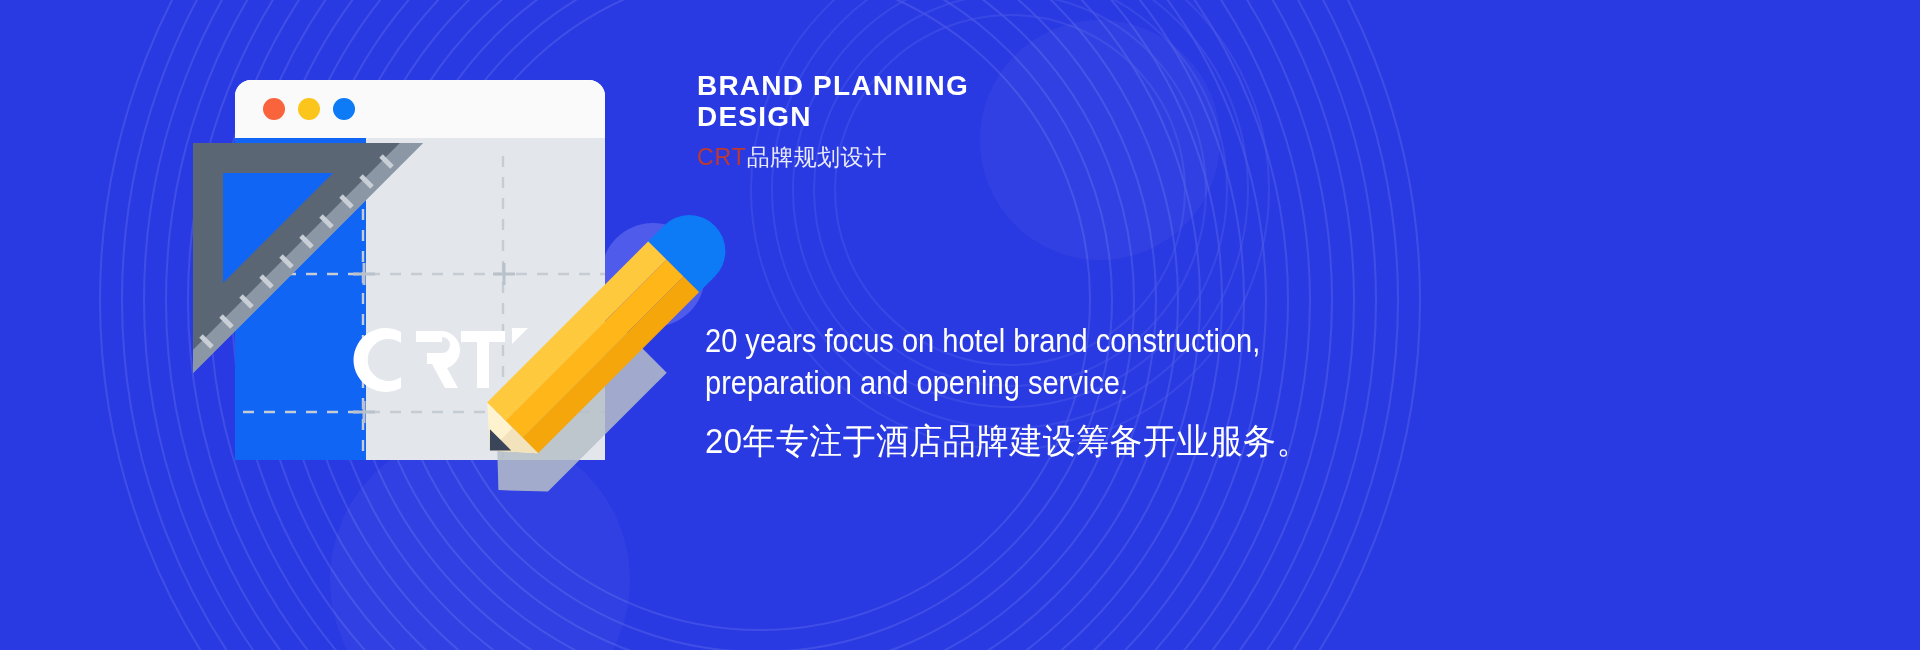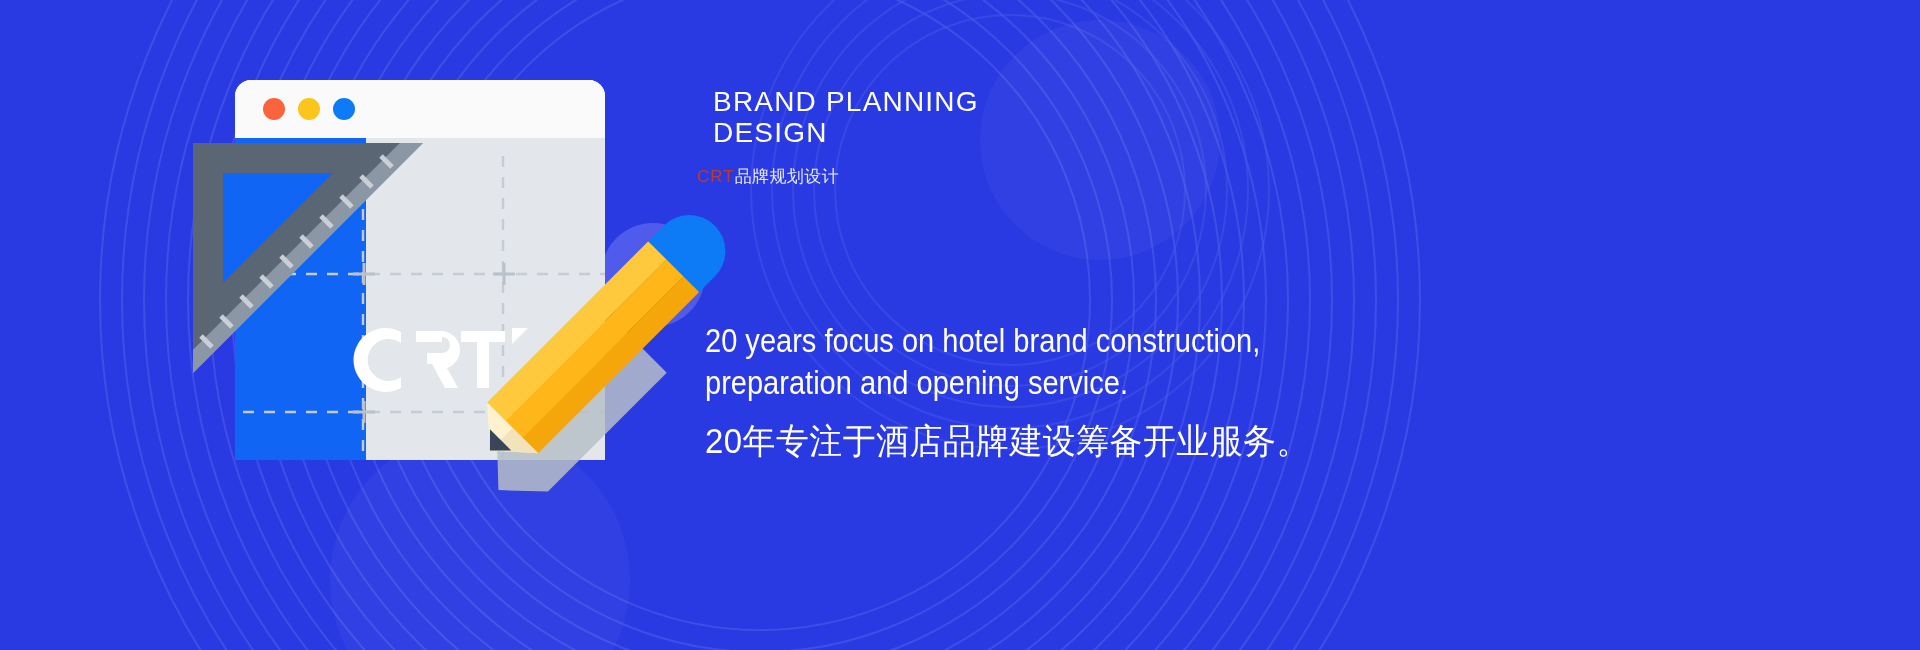--- a/index.html
+++ b/index.html
@@ -54,27 +54,27 @@
   .headline-block {
     position: absolute;
     top: 70px;
     left: 0;
   }
   .headline {
     font-size: 28px;
     letter-spacing: 1.2px;
     line-height: 1.12;
     color: #FFFFFF;
-    font-weight: 400;
-    margin: 16px;
+    font-weight: 700;
+    margin: 0;
     white-space: pre-line;
   }
   .subhead {
-    margin-top: 16px;
-    font-size: 17px;
+    margin-top: 9px;
+    font-size: 23px;
     letter-spacing: 0.4px;
     color: #E8E9FB;
     font-weight: 400;
   }
   .subhead .accent {
     color: #C0392B;
     letter-spacing: 1px;
     font-weight: 400;
   }
 

